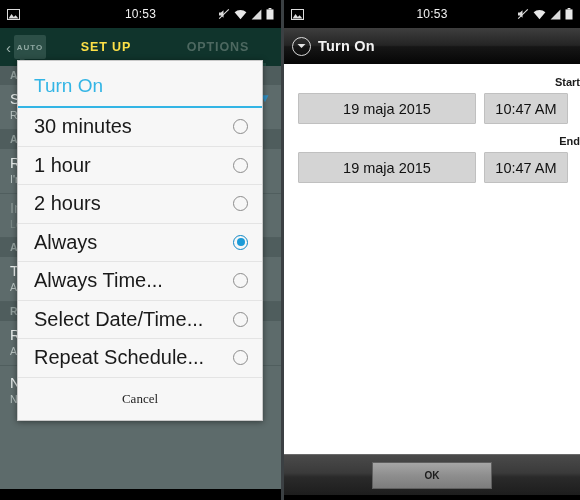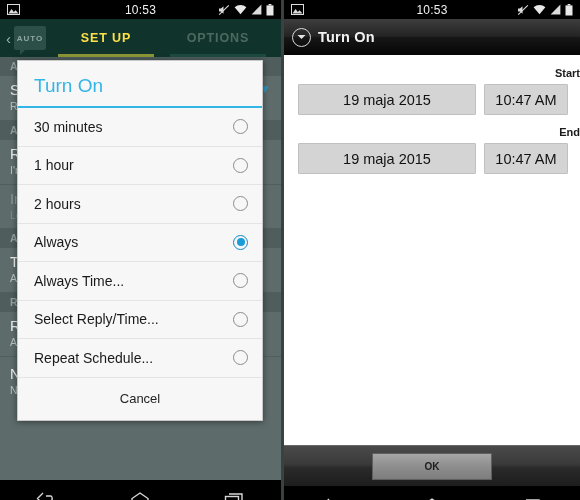--- a/index.html
+++ b/index.html
@@ -12,21 +12,21 @@
   .stage { position: relative; width: 580px; height: 500px; }
 
   
   .panel { position: absolute; top: 0; height: 500px; overflow: hidden; }
   .panel-left  { left: 0;   width: 281px; background: #5d6b6b; }
   .panel-divider { position: absolute; left: 281px; top: 0; width: 3px; height: 500px; background: #3b4043; }
   .panel-right { left: 284px; width: 296px; background: #ffffff; }
 
   
   .statusbar {
-    position: relative; height: 19px; background: #000000;
+    position: relative; height: 28px; background: #000000;
     display: flex; align-items: center; color: #e8e8e8;
   }
   .sb-left { display: flex; align-items: center; padding-left: 7px; gap: 5px; }
   .sb-clock {
     position: absolute; left: 0; right: 0; text-align: center;
     font-size: 12px; color: #f2f2f2; letter-spacing: .2px;
   }
   .sb-right {
     margin-left: auto; display: flex; align-items: center;
     gap: 4px; padding-right: 7px;
@@ -84,33 +84,34 @@
     box-shadow: 0 1px 6px rgba(0,0,0,.45);
   }
   .dlg-header { padding: 14px 16px 9px 16px; }
   .dlg-title { font-size: 19px; color: #33b5e5; font-weight: normal; }
   .dlg-rule { height: 2px; background: #33b5e5; }
   .dlg-item {
     height: 38.5px; display: flex; align-items: center;
     padding: 0 14px 0 16px; border-bottom: 1px solid #e4e4e4;
     background: #f7f7f7;
   }
-  .dlg-item-label { font-size: 14px; color: #1a1a1a; flex: 1; }
+  .dlg-item-label { font-size: 20px; color: #1a1a1a; flex: 1; }
   .radio {
     width: 15px; height: 15px; border-radius: 50%;
     border: 1.6px solid #8c8c8c; background: transparent;
     display: flex; align-items: center; justify-content: center; flex: none;
   }
   .radio.checked { border-color: #0f88c6; }
   .radio.checked:after {
     content: ""; width: 8px; height: 8px; border-radius: 50%; background: #1b9bd8;
   }
   .dlg-footer {
     height: 42px; display: flex; align-items: center; justify-content: center;
     background: #f7f7f7;
+    font-family: Liberation Serif, serif;
   }
   .dlg-cancel { font-size: 13px; color: #242424; }
 
   
   .r-actionbar {
     height: 36px;
     background: linear-gradient(180deg,#3e3e3e 0%,#242424 48%,#161616 52%,#050505 100%);
     display: flex; align-items: center; padding-left: 8px; gap: 7px;
   }
   .r-ab-icon {
@@ -271,21 +272,21 @@
       </div>
       <div class="dlg-item">
         <span class="dlg-item-label">Always</span>
         <span class="radio checked"></span>
       </div>
       <div class="dlg-item">
         <span class="dlg-item-label">Always Time...</span>
         <span class="radio"></span>
       </div>
       <div class="dlg-item">
-        <span class="dlg-item-label">Select Reply/Time...</span>
+        <span class="dlg-item-label">Select Date/Time...</span>
         <span class="radio"></span>
       </div>
       <div class="dlg-item">
         <span class="dlg-item-label">Repeat Schedule...</span>
         <span class="radio"></span>
       </div>
 
       <div class="dlg-footer">
         <span class="dlg-cancel">Cancel</span>
       </div>

